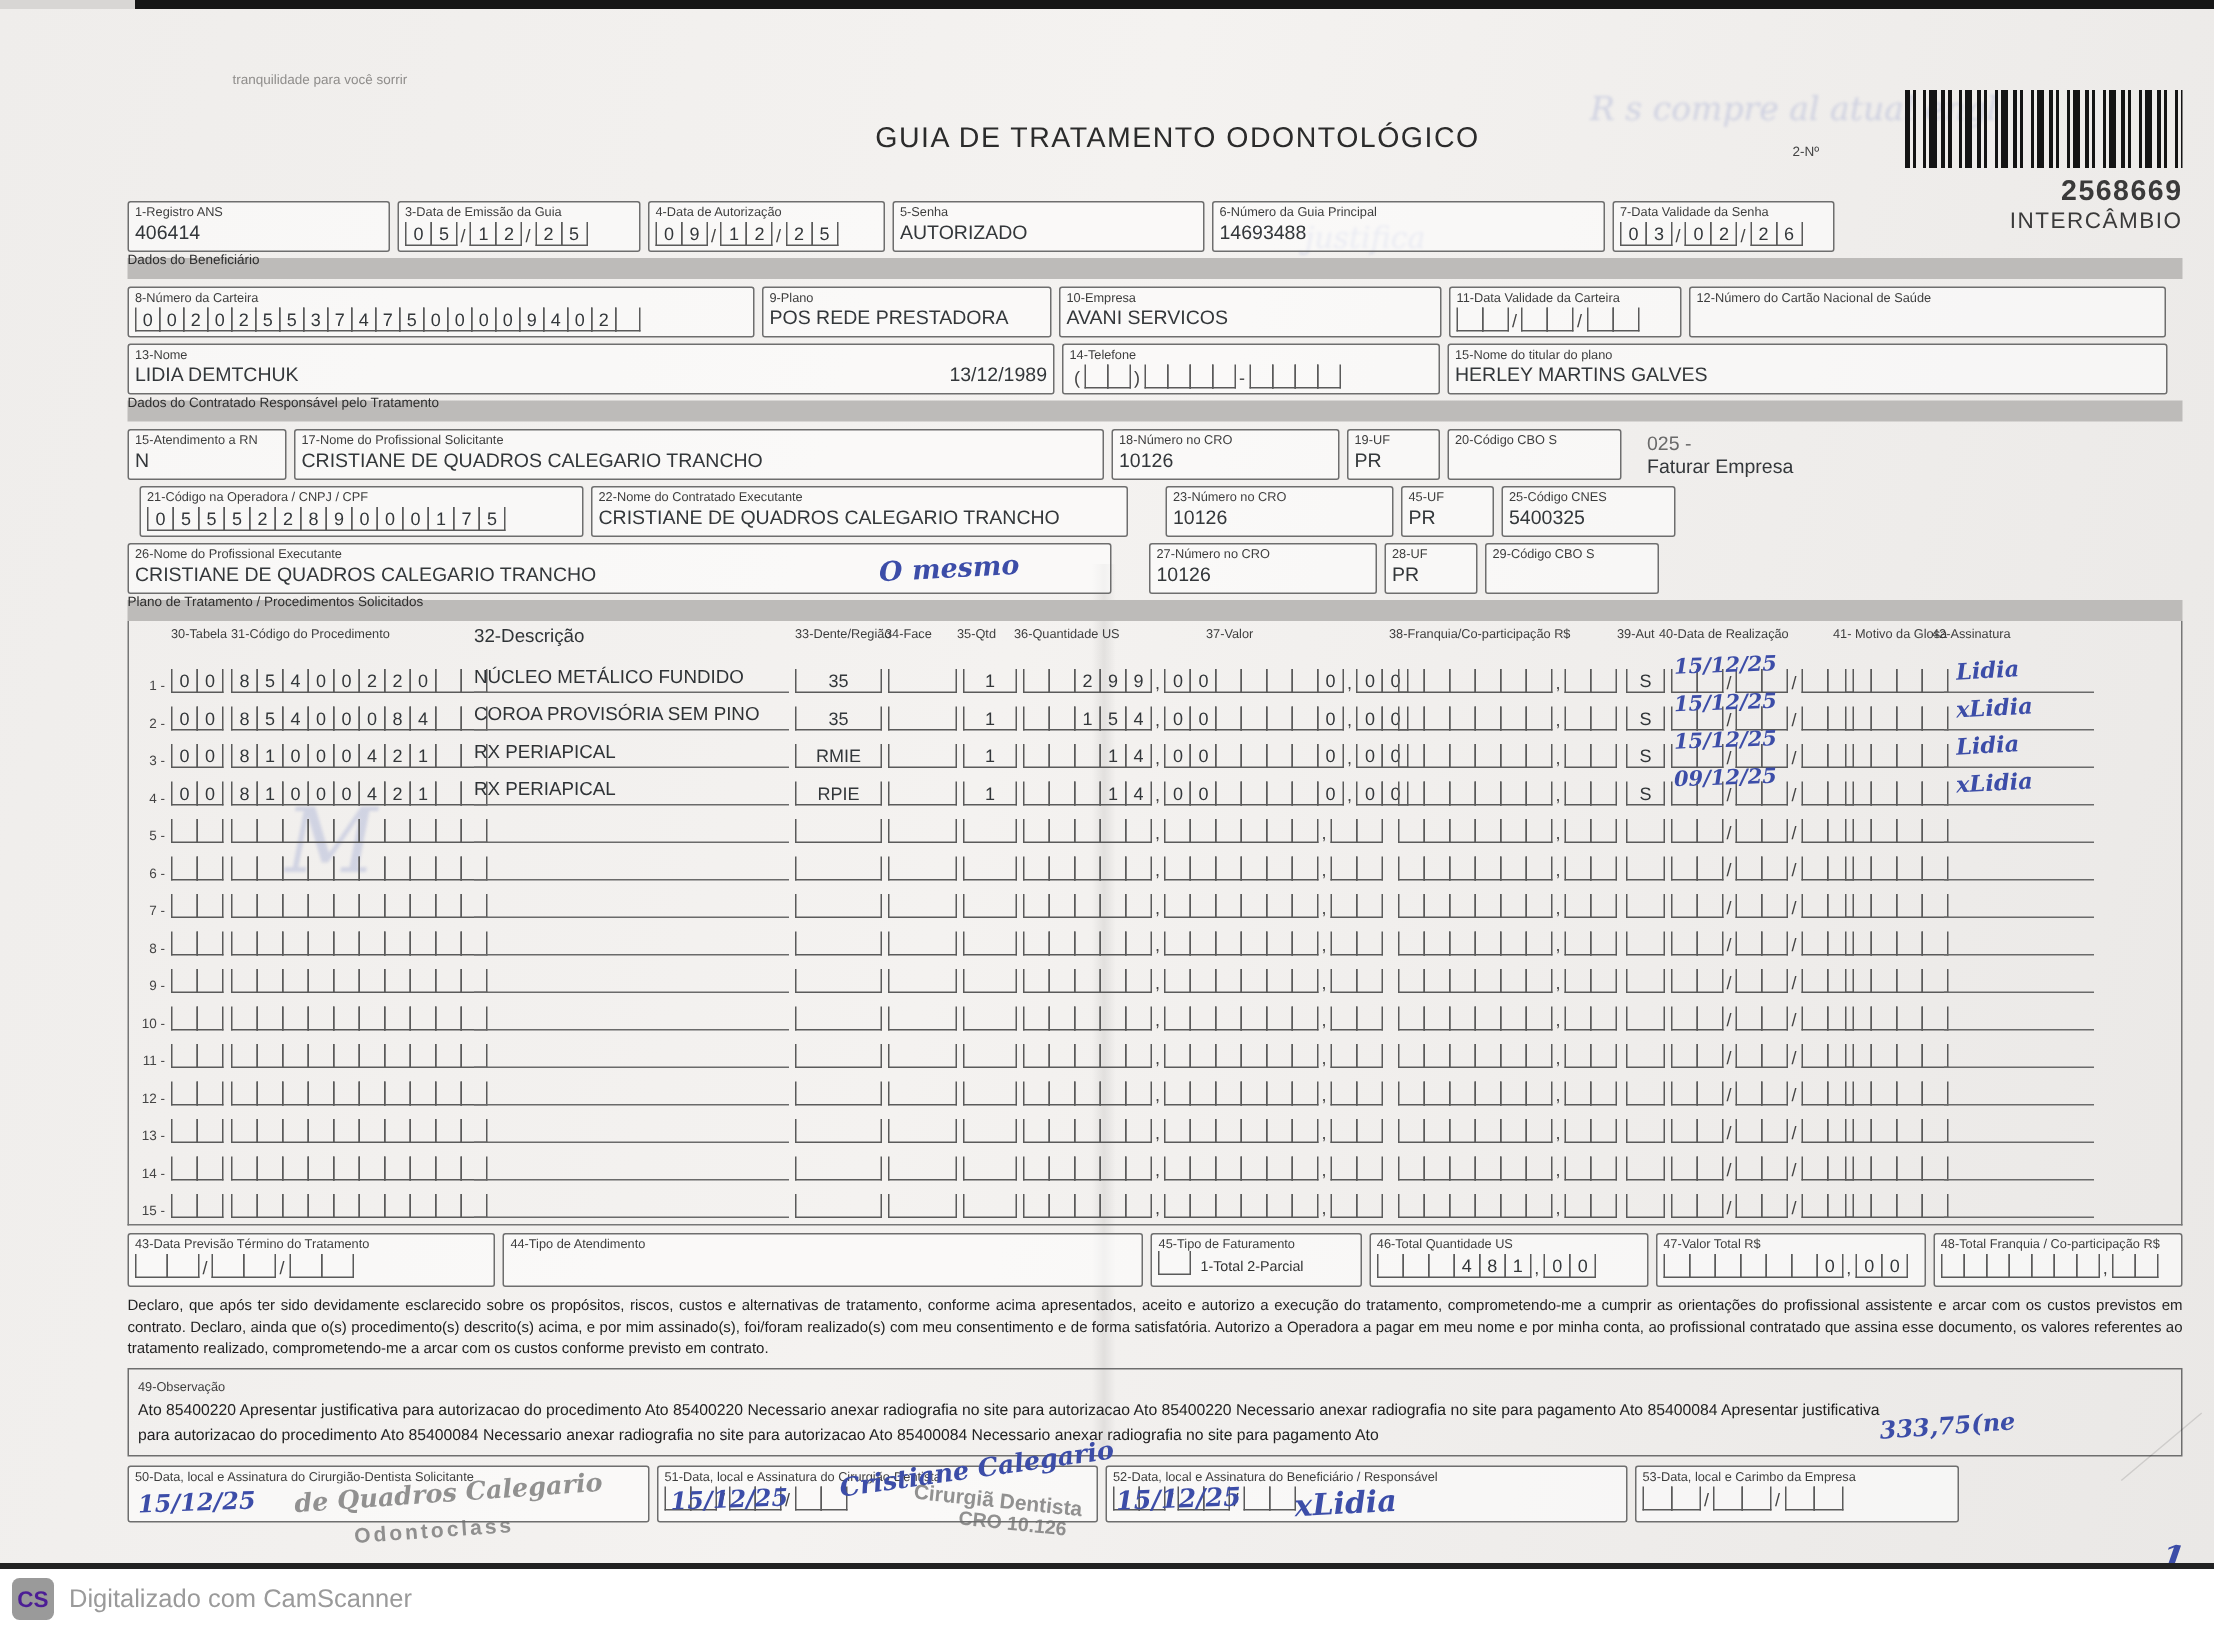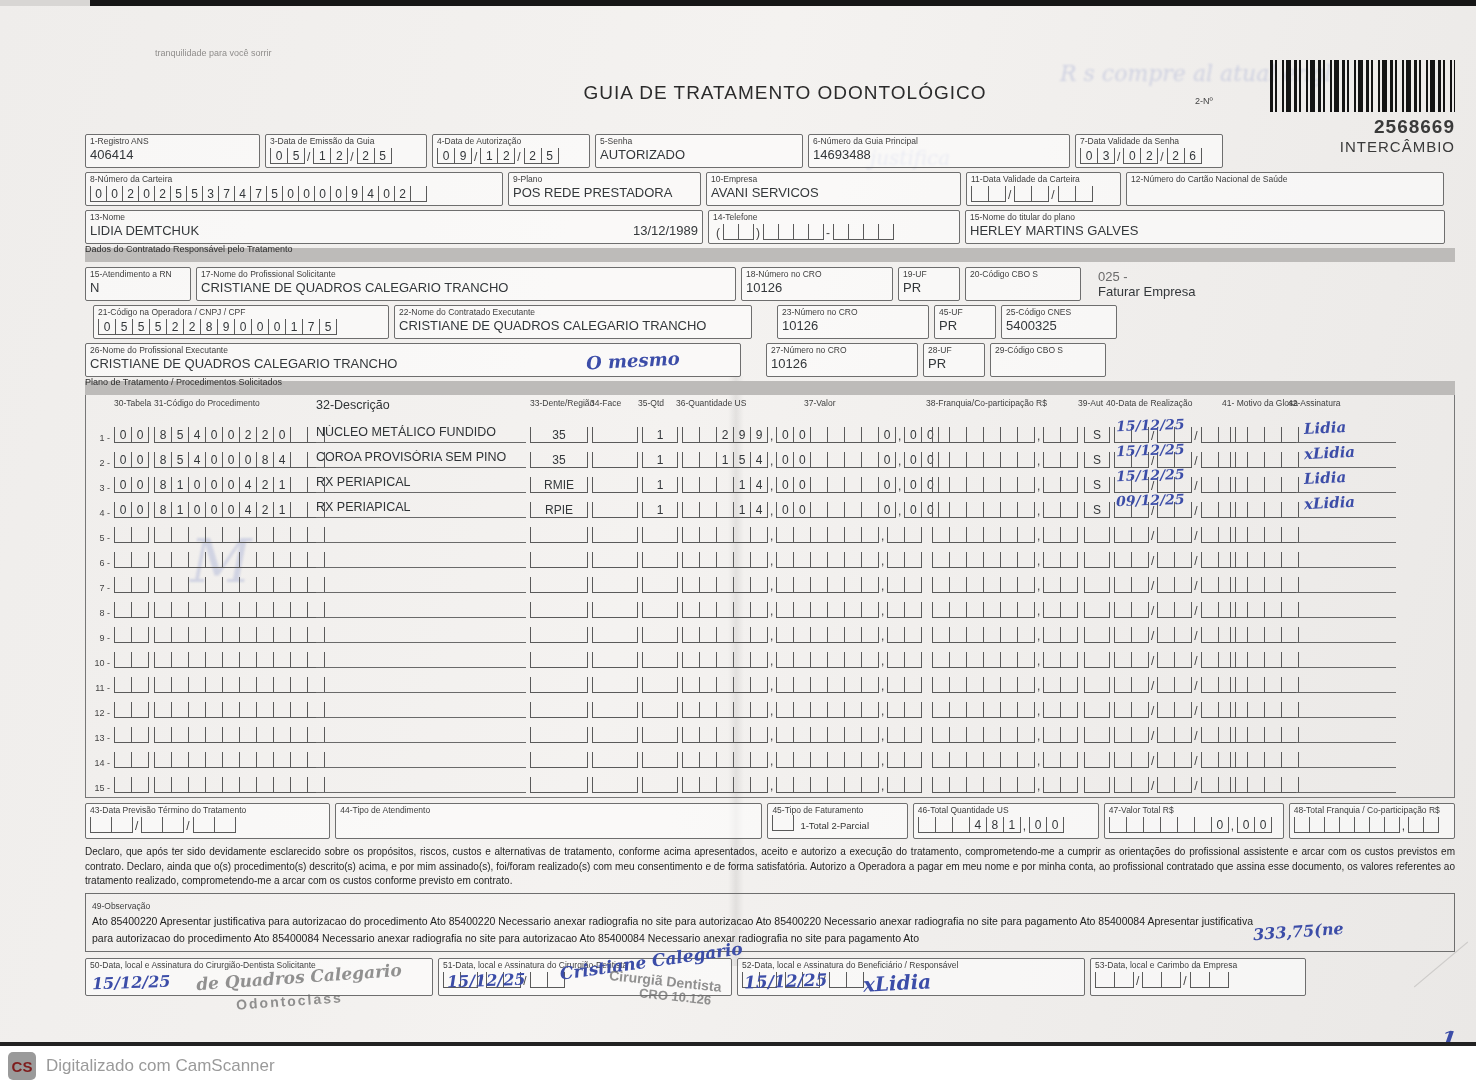--- a/index.html
+++ b/index.html
@@ -7,21 +7,21 @@
        font-family:"Liberation Sans",sans-serif;color:#222;overflow:hidden;}
   .scan-top{position:absolute;top:0;left:0;width:1476px;height:6px;background:#161616;}
   .scan-top-gap{position:absolute;top:0;left:0;width:90px;height:6px;background:#d8d6d4;}
   .paper{position:absolute;top:6px;left:0;width:1476px;height:1040px;
          background:linear-gradient(105deg,#efedeb 0%,#f4f2f0 45%,#eae8e6 100%);}
   .fold-shadow{position:absolute;left:728px;top:370px;width:16px;height:590px;
          background:linear-gradient(90deg,rgba(0,0,0,0),rgba(0,0,0,0.07),rgba(0,0,0,0));}
   .scan-bottom-line{position:absolute;top:1042px;left:0;width:1476px;height:4px;background:#222;}
   .footer-strip{position:absolute;top:1046px;left:0;width:1476px;height:40px;background:#fff;
        display:flex;align-items:center;gap:10px;padding-left:8px;box-sizing:border-box;}
-  .cs-badge{width:28px;height:28px;background:#9a9a9a;border-radius:5px;color:#7f1d1d;
+  .cs-badge{width:28px;height:28px;background:#9a9a9a;border-radius:5px;color:#4c1d95;
        font-weight:bold;font-size:15px;display:flex;align-items:center;justify-content:center;}
   .cs-text{color:#9a9a9a;font-size:17px;}
 
   .form{position:absolute;left:85px;top:44px;width:1370px;}
 
   
   .hdr{display:flex;align-items:flex-start;height:84px;}
   .logo{width:270px;}
   .logo-line{font-family:"DejaVu Serif",serif;font-size:40px;line-height:40px;letter-spacing:-2px;}
   .logo-odonto{color:#8f8d8b;font-weight:bold;}
@@ -152,20 +152,23 @@
       <div class="fb" style="width:262px">
         <span class="lbl">6-Número da Guia Principal</span>
           <span class="val">14693488</span>
       </div>
       <div class="fb" style="width:148px">
         <span class="lbl">7-Data Validade da Senha</span><span class="ticks"><span class="tick-cell">0</span><span class="tick-cell">3</span><span class="tick-sep">/</span><span class="tick-cell">0</span><span class="tick-cell">2</span><span class="tick-sep">/</span><span class="tick-cell">2</span><span class="tick-cell">6</span></span>
       </div>
       <div class="free num-block"></div>
     </div>
 
+    <div class="secbar">
+        <span class="slbl">Dados do Beneficiário</span>
+      </div>
     <div class="row">
       <div class="fb" style="width:418px">
         <span class="lbl">8-Número da Carteira</span><span class="ticks"><span class="tick-cell" style="width: 15px;">0</span><span class="tick-cell" style="width: 15px;">0</span><span class="tick-cell" style="width: 15px;">2</span><span class="tick-cell" style="width: 15px;">0</span><span class="tick-cell" style="width: 15px;">2</span><span class="tick-cell" style="width: 15px;">5</span><span class="tick-cell" style="width: 15px;">5</span><span class="tick-cell" style="width: 15px;">3</span><span class="tick-cell" style="width: 15px;">7</span><span class="tick-cell" style="width: 15px;">4</span><span class="tick-cell" style="width: 15px;">7</span><span class="tick-cell" style="width: 15px;">5</span><span class="tick-cell" style="width: 15px;">0</span><span class="tick-cell" style="width: 15px;">0</span><span class="tick-cell" style="width: 15px;">0</span><span class="tick-cell" style="width: 15px;">0</span><span class="tick-cell" style="width: 15px;">9</span><span class="tick-cell" style="width: 15px;">4</span><span class="tick-cell" style="width: 15px;">0</span><span class="tick-cell" style="width: 15px;">2</span><span class="tick-cell" style="width: 15px;">&nbsp;</span></span>
       </div>
       <div class="fb" style="width:193px">
         <span class="lbl">9-Plano</span>
           <span class="val">POS REDE PRESTADORA</span>
       </div>
       <div class="fb" style="width:255px">
         <span class="lbl">10-Empresa</span>

